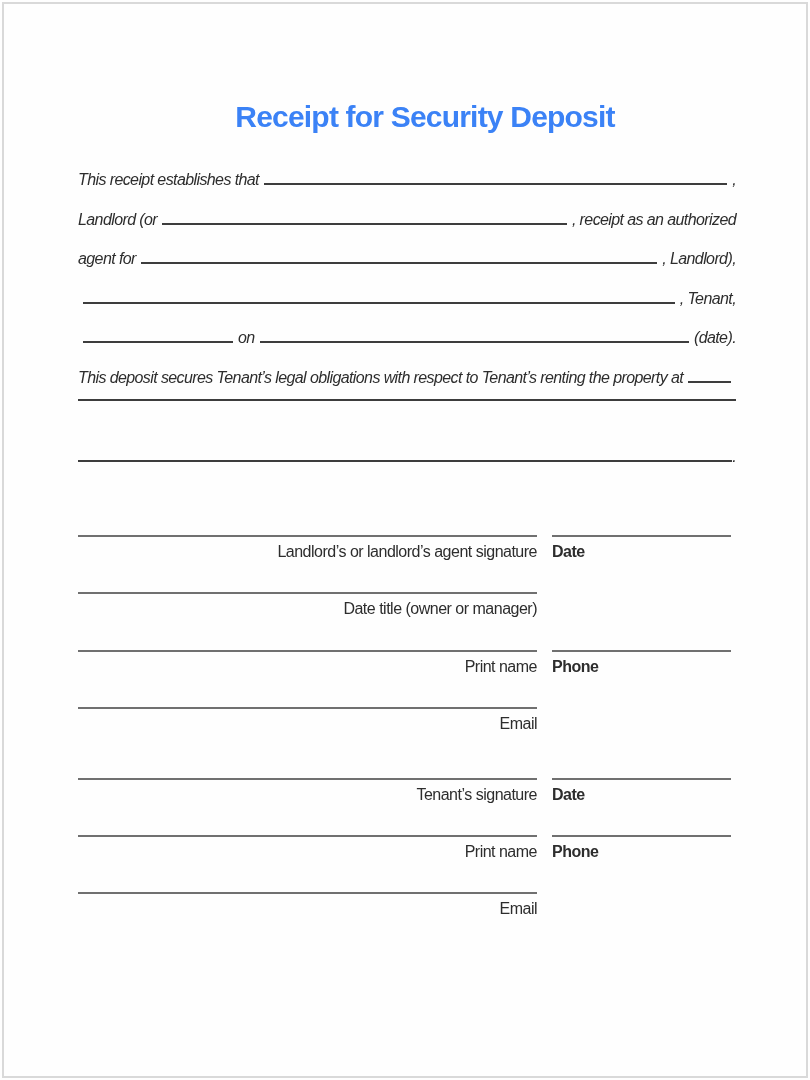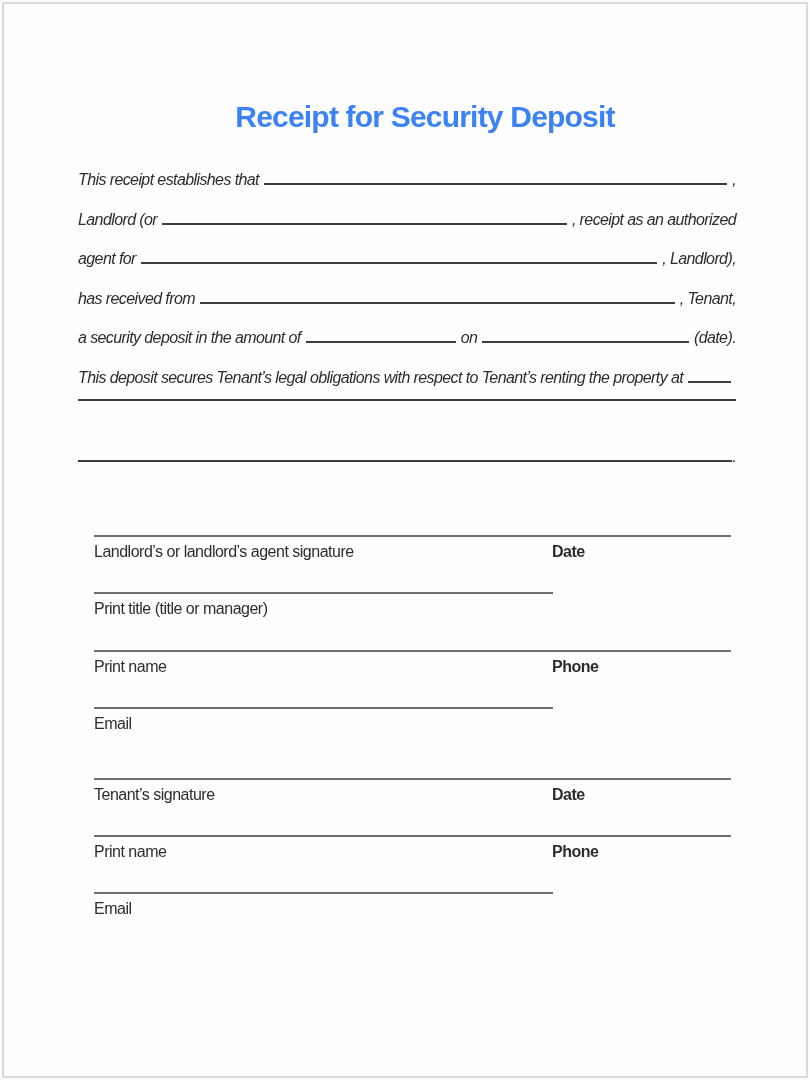--- a/index.html
+++ b/index.html
@@ -77,21 +77,21 @@
   .row-4 { top: 707px; }
   .row-5 { top: 778px; }
   .row-6 { top: 835px; }
   .row-7 { top: 892px; }
   .cell {
     position: absolute;
     top: 0;
     border-top: 2px solid #707070;
     padding-top: 6px;
   }
-  .cell.left  { left: 16px;    width: 459px; }
+  .cell.left  { left: 0;    width: 459px; text-align: right; }
   .cell.right { left: 474px; width: 179px; font-weight: bold; }
   .cell .label {
     font-size: 16px;
     letter-spacing: -0.5px;
     color: #2d2d2d;
   }
 </style>
 </head>
 <body>
 
@@ -110,26 +110,24 @@
       <span class="t">Landlord (or</span>
       <span class="blank grow"></span>
       <span class="t">, receipt as an authorized</span>
     </div>
     <div class="bline">
       <span class="t">agent for</span>
       <span class="blank grow"></span>
       <span class="t">, Landlord),</span>
     </div>
     <div class="bline">
-      <span class="t">has received from</span>
       <span class="blank grow"></span>
       <span class="t">, Tenant,</span>
     </div>
     <div class="bline">
-      <span class="t">a security deposit in the amount of</span>
       <span class="blank w-amount"></span>
       <span class="t">on</span>
       <span class="blank grow"></span>
       <span class="t">(date).</span>
     </div>
     <div class="bline">
       <span class="t">This deposit secures Tenant’s legal obligations with respect to Tenant’s renting the property at</span>
       <span class="blank grow"></span>
     </div>
     <div class="bline">
@@ -147,21 +145,21 @@
       <div class="cell left">
         <div class="label">Landlord’s or landlord’s agent signature</div>
       </div>
       <div class="cell right">
         <div class="label">Date</div>
       </div>
     </div>
 
     <div class="sig-row row-2">
       <div class="cell left">
-        <div class="label">Print title (title or manager)</div>
+        <div class="label">Date title (owner or manager)</div>
       </div>
     </div>
 
     <div class="sig-row row-3">
       <div class="cell left">
         <div class="label">Print name</div>
       </div>
       <div class="cell right">
         <div class="label">Phone</div>
       </div>

